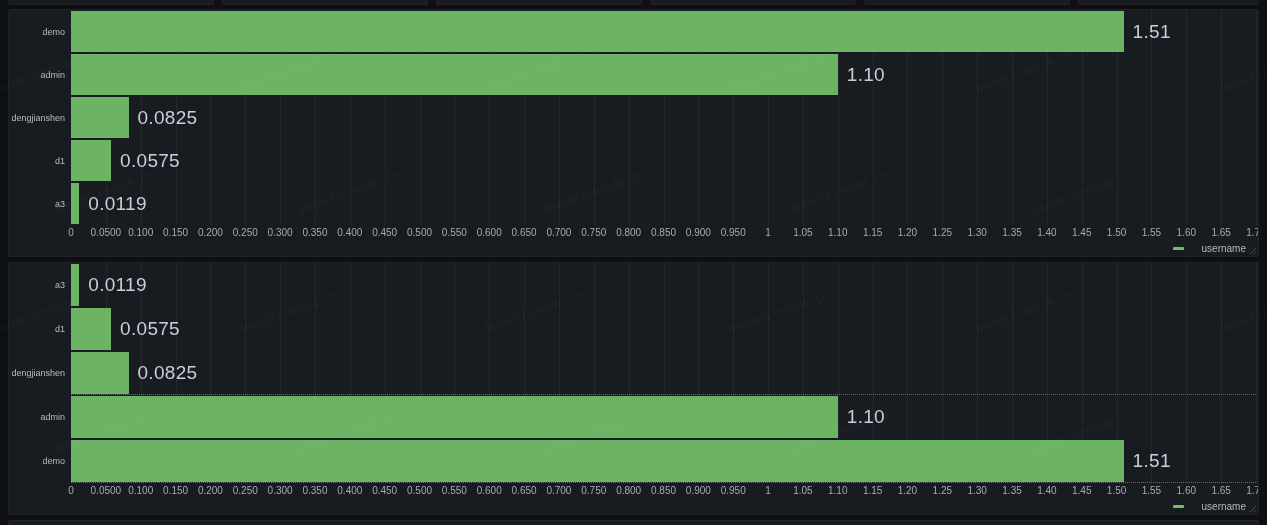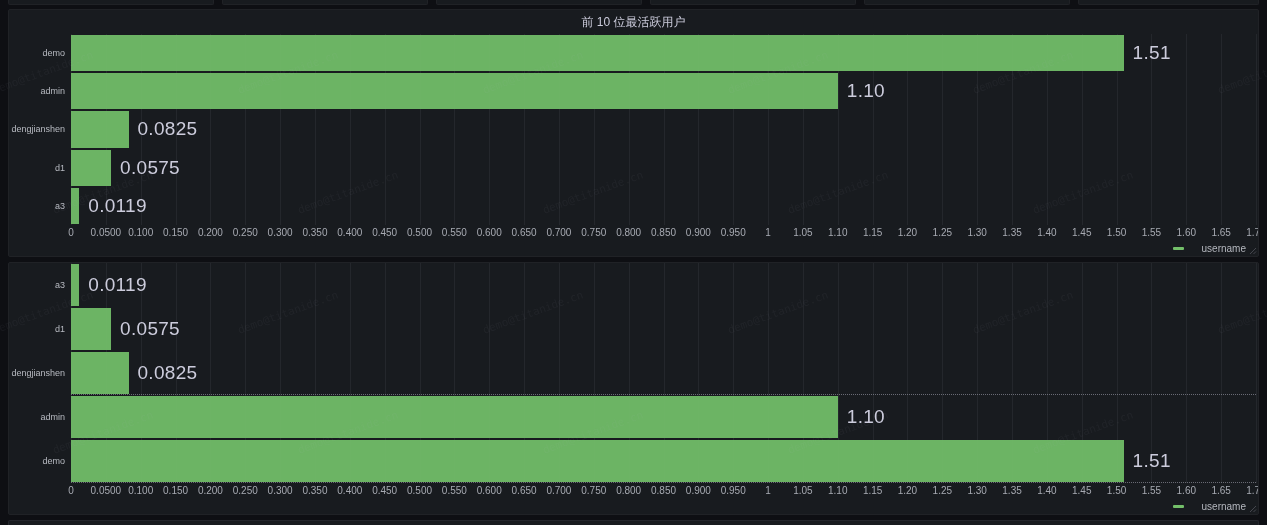--- a/index.html
+++ b/index.html
@@ -37,24 +37,20 @@
 <div class="edge-seg" style="left:8px;width:206px"></div>
 <div class="edge-seg" style="left:222px;width:206px"></div>
 <div class="edge-seg" style="left:436px;width:206px"></div>
 <div class="edge-seg" style="left:650px;width:206px"></div>
 <div class="edge-seg" style="left:864px;width:206px"></div>
 <div class="edge-seg" style="left:1078px;width:181px"></div>
 
 <div class="bottom-strip"></div>
 
 <div class="panel" id="panel0">
-  <div class="panel-header">
-    <span>前 10 位最活跃用户</span>
-
-  </div>
   <div class="plot-row">
     <div class="ylabels">
         <div class="yl" style="top: 0%; height: 20%;">demo</div>
         <div class="yl" style="top: 20%; height: 20%;">admin</div>
         <div class="yl" style="top: 40%; height: 20%;">dengjianshen</div>
         <div class="yl" style="top: 60%; height: 20%;">d1</div>
         <div class="yl" style="top: 80%; height: 20%;">a3</div>
       </div>
     <div class="plot">
         <i class="gl" style="left: 0%;"></i>

